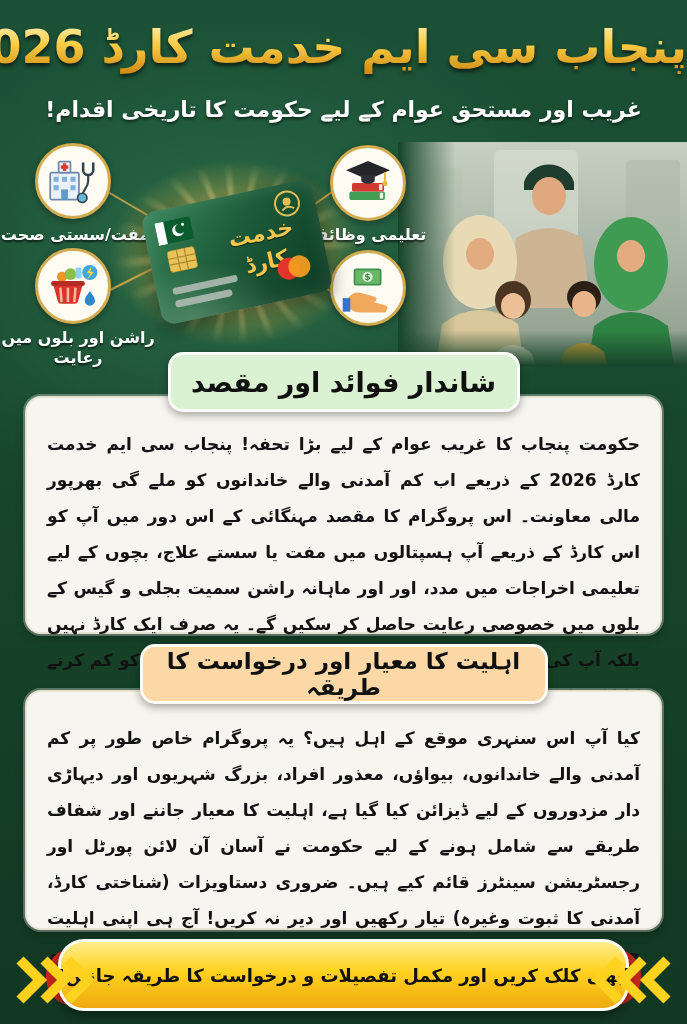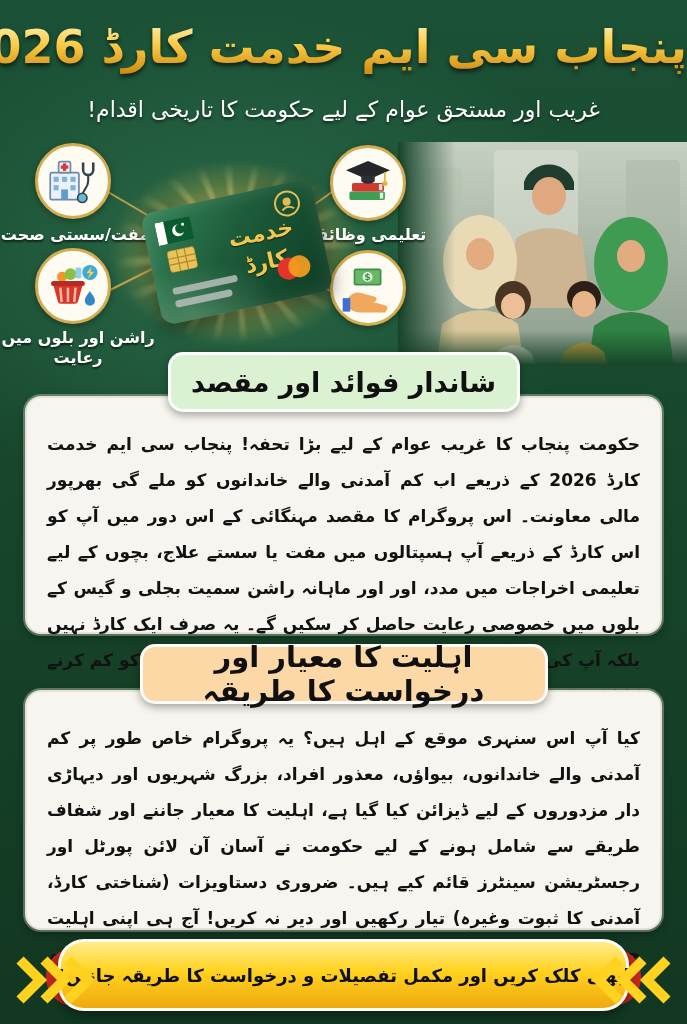--- a/index.html
+++ b/index.html
@@ -14,21 +14,21 @@
   
   .title{
     position:absolute; top:20px; left:0; width:100%; text-align:center;
     font-size:46px; font-weight:bold; direction:rtl; white-space:nowrap;
     background:linear-gradient(180deg,#ffeead 5%,#f9c942 48%,#d28f17 95%);
     -webkit-background-clip:text; background-clip:text; color:transparent;
     filter:drop-shadow(0 3px 2px rgba(0,0,0,.6));
   }
   .subtitle{
     position:absolute; top:97px; left:0; width:100%; text-align:center;
-    font-size:22px; font-weight:normal; color:#ffffff; direction:rtl;
+    font-size:22px; font-weight:bold; color:#ffffff; direction:rtl;
     text-shadow:0 2px 3px rgba(0,0,0,.55);
   }
   
   .hero{ position:absolute; top:140px; left:0; width:687px; height:220px; }
   .family{
     position:absolute; left:398px; top:2px; width:289px; height:224px; overflow:hidden;
   }
   .family::after{
     content:""; position:absolute; inset:0;
     background:
@@ -85,21 +85,21 @@
   .s1{ bottom:28px; width:66px; } .s2{ bottom:15px; width:58px; }
   
   .banner{
     position:absolute; left:50%; transform:translateX(-50%);
     border:3px solid rgba(255,255,255,.9); border-radius:15px;
     display:flex; align-items:center; justify-content:center;
     font-weight:bold; color:#101010; direction:rtl; z-index:5;
     box-shadow:0 3px 8px rgba(0,0,0,.35); text-align:center;
   }
   .banner-1{ top:352px; width:352px; height:60px; background:#daf2d2; font-size:27px; }
-  .banner-2{ top:644px; width:408px; height:60px; background:#fbd8a6; font-size:29px; }
+  .banner-2{ top:644px; width:408px; height:60px; background:#fbd8a6; font-size:23px; }
   .textbox{
     position:absolute; left:25px; width:637px; background:#f7f5ef;
     border:2px solid #e6e2d4; border-radius:16px; z-index:4;
     box-shadow:0 0 0 2px rgba(255,255,255,.3), 0 4px 10px rgba(0,0,0,.3);
   }
   .box-1{ top:396px; height:238px; }
   .box-2{ top:690px; height:240px; }
   .textbox p{
     direction:rtl; text-align:justify; color:#121212; font-weight:bold;
     font-size:17px; line-height:36px; padding:28px 20px 0 20px;

